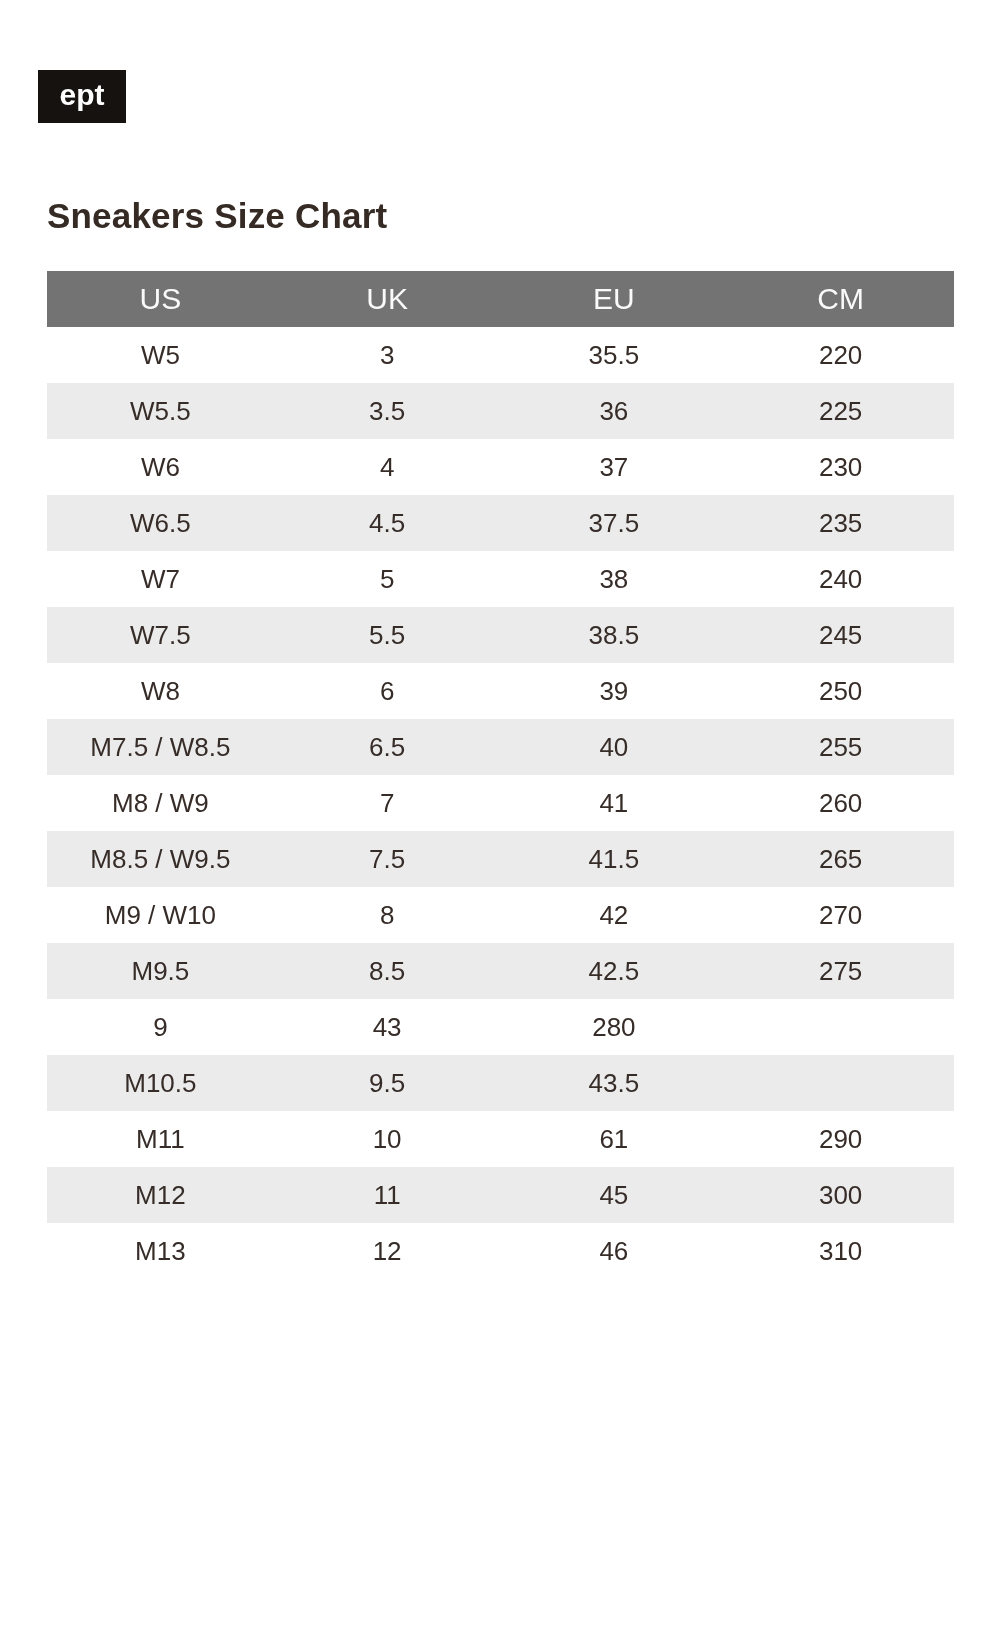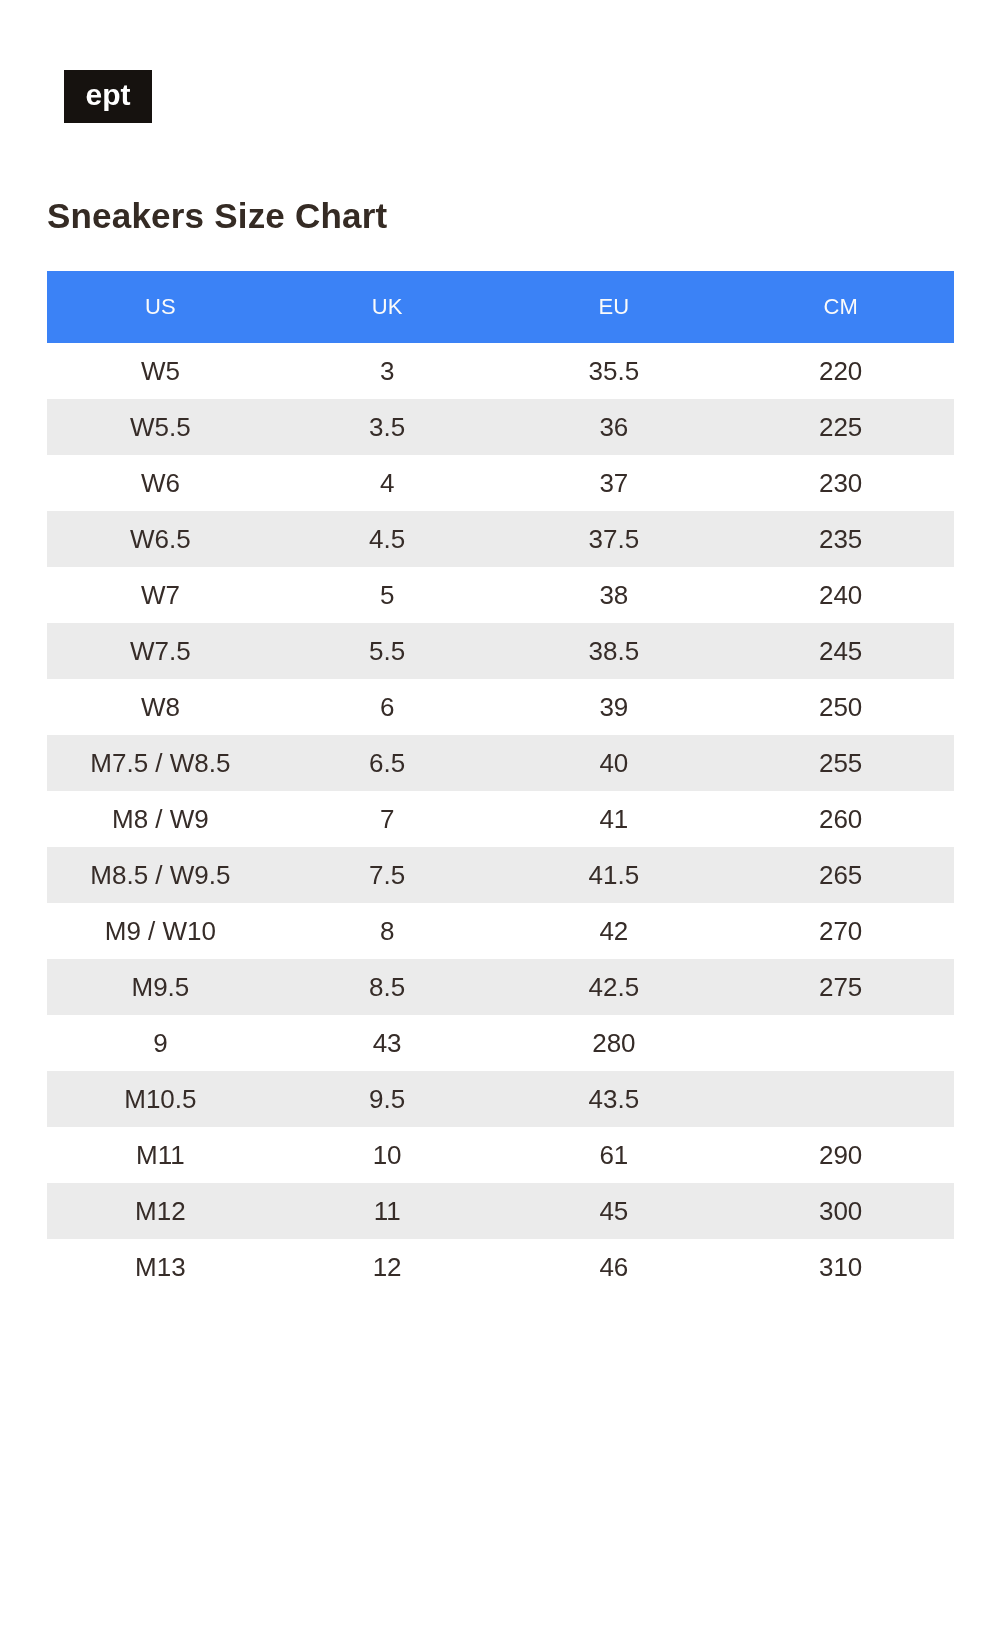--- a/index.html
+++ b/index.html
@@ -10,21 +10,21 @@
   }
   .page {
     position: relative;
     width: 1000px;
     height: 1629px;
     background: #ffffff;
     overflow: hidden;
   }
   .logo {
     position: absolute;
-    left: 64px;
+    left: 38px;
     top: 70px;
     width: 88px;
     height: 53px;
     background: #16120f;
     color: #ffffff;
     display: flex;
     align-items: center;
     justify-content: center;
     font-weight: bold;
     font-size: 30px;
@@ -43,24 +43,24 @@
   }
   .size-table {
     position: absolute;
     left: 47px;
     top: 271px;
     width: 907px;
   }
   .thead {
     display: grid;
     grid-template-columns: repeat(4, 1fr);
-    height: 72px;
-    background: #3b82f6;
+    height: 56px;
+    background: #737373;
     color: #fafafa;
-    font-size: 22px;
+    font-size: 30px;
     font-weight: 500;
     align-items: center;
     text-align: center;
   }
   .trow {
     display: grid;
     grid-template-columns: repeat(4, 1fr);
     height: 56px;
     align-items: center;
     text-align: center;

